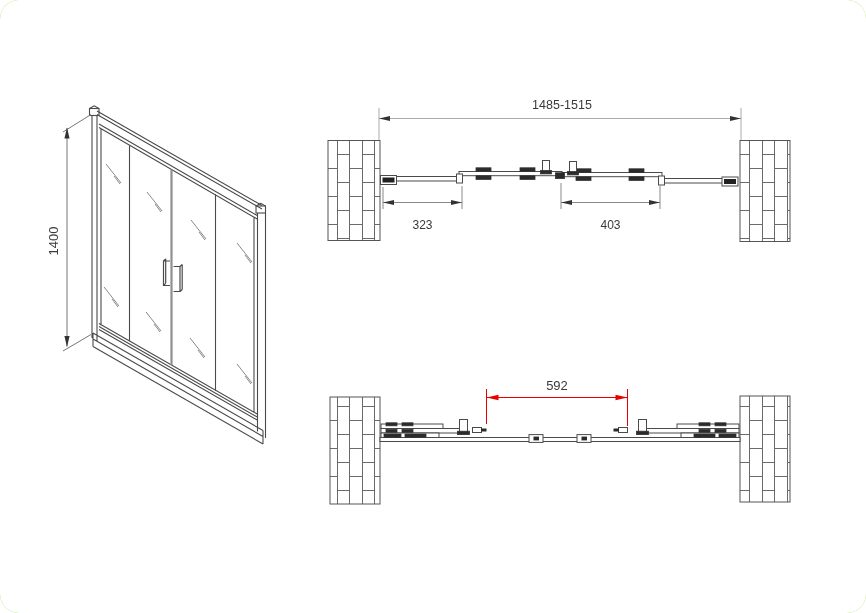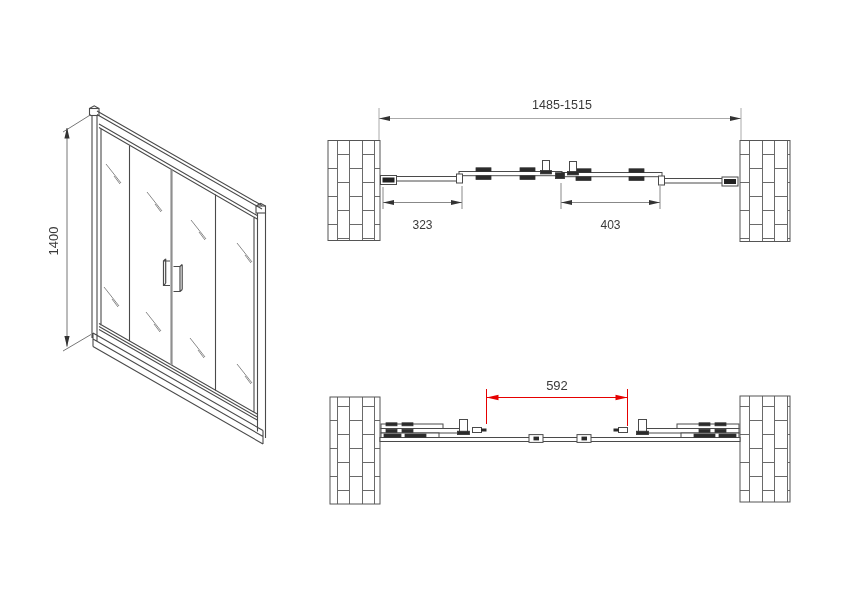--- a/index.html
+++ b/index.html
@@ -1,16 +1,16 @@
 <!DOCTYPE html>
 <html><head>
 <meta charset="utf-8">
 <style>
   html,body{margin:0;padding:0;background:#ffffff;}
-  .canvas{position:relative;width:866px;height:613px;background:#84cc16;overflow:hidden;}
+  .canvas{position:relative;width:866px;height:613px;background:#84cc16;overflow:hidden;border-radius:19px;}
   svg text{font-family:"Liberation Sans", sans-serif;fill:#3a3a3a;}
 </style>
 </head>
 <body>
 
 <div class="canvas">
 <svg width="866" height="613" viewBox="0 0 866 613">
   <defs>
     <pattern id="brick" width="25" height="28" patternUnits="userSpaceOnUse">
       <rect width="25" height="28" fill="#ffffff"></rect>

